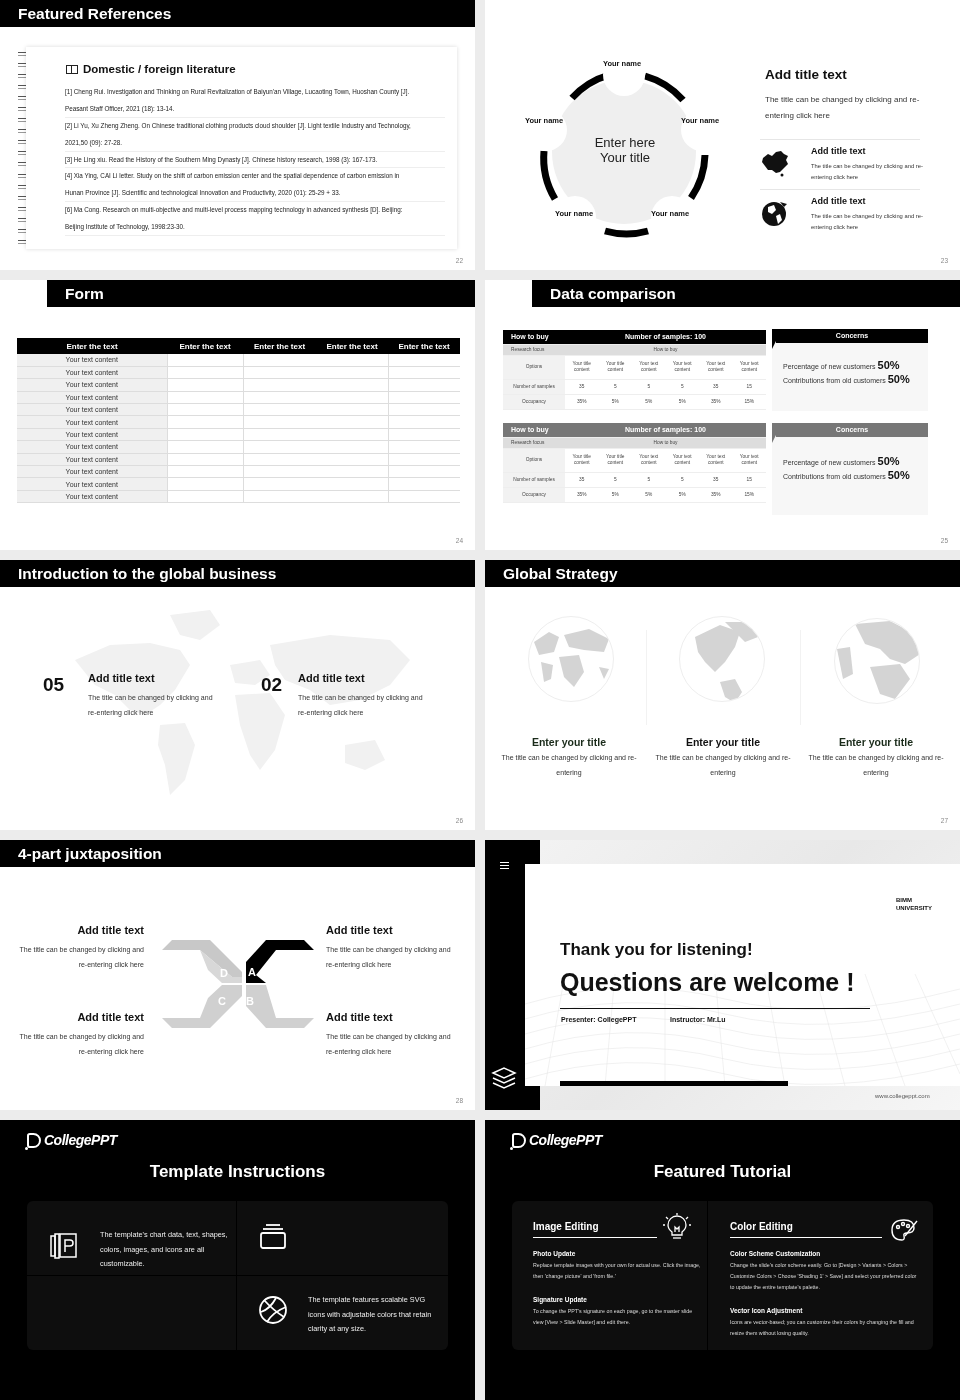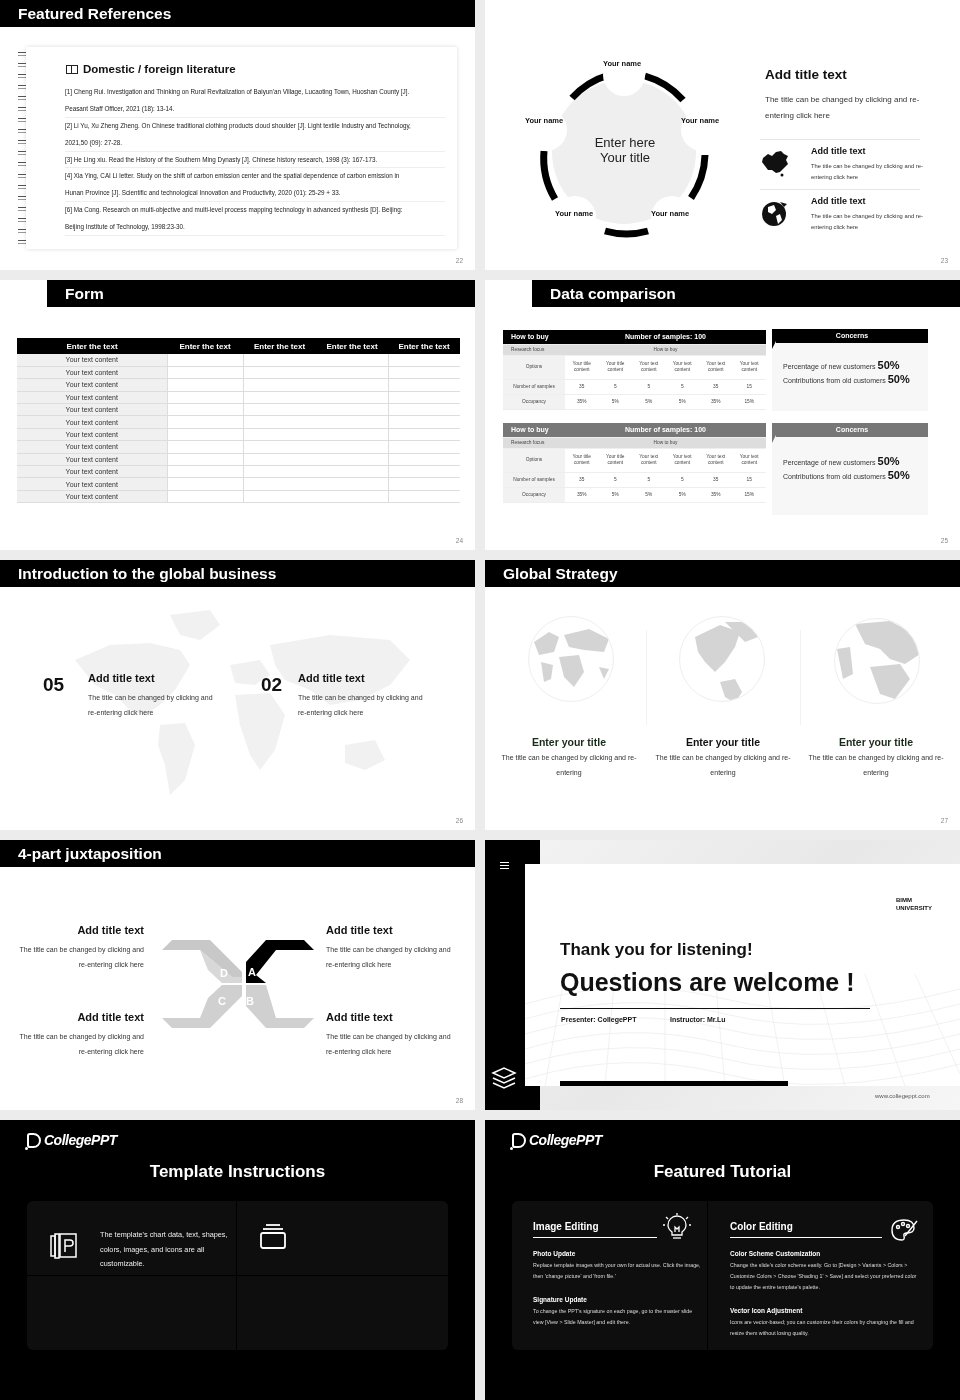--- a/index.html
+++ b/index.html
@@ -607,20 +607,31 @@
   </div>
   <div class="ins-item" style="left:258px;top:100px;">
     <svg class="ins-icon" viewBox="0 0 30 30">
       <g fill="none" stroke="#fff" stroke-width="1.8">
           <line x1="8" y1="3" x2="22" y2="3"></line>
           <line x1="5" y1="7" x2="25" y2="7"></line>
           <rect x="3" y="11" width="24" height="15" rx="2"></rect>
         </g>
     </svg>
   </div>
+  <div class="ins-item" style="left:258px;top:173px;">
+    <svg class="ins-icon" viewBox="0 0 30 30">
+      <g fill="none" stroke="#fff" stroke-width="1.8">
+          <circle cx="15" cy="15" r="13"></circle>
+          <path d="M6 5 Q15 15 26 22"></path>
+          <path d="M3 17 Q12 14 18 3"></path>
+          <path d="M9 27 Q15 17 28 12"></path>
+        </g>
+    </svg>
+    <div class="ins-text">The template features scalable SVG icons with adjustable colors that retain clarity at any size.</div>
+  </div>
 </div>
 
 <div class="slide col-r row-4 dark" style="left:485px;">
   <div class="logo" style="left:27px;top:12px;">
     <span class="logo-mark"></span>
     <span>CollegePPT</span>
   </div>
   <div class="dark-title" style="left:0;top:42px;">Featured Tutorial</div>
   <div class="panel" style="left:27px;top:81px;width:421px;height:149px;"></div>
   <div class="panel-divider-v" style="left:222px;top:81px;height:149px;"></div>

